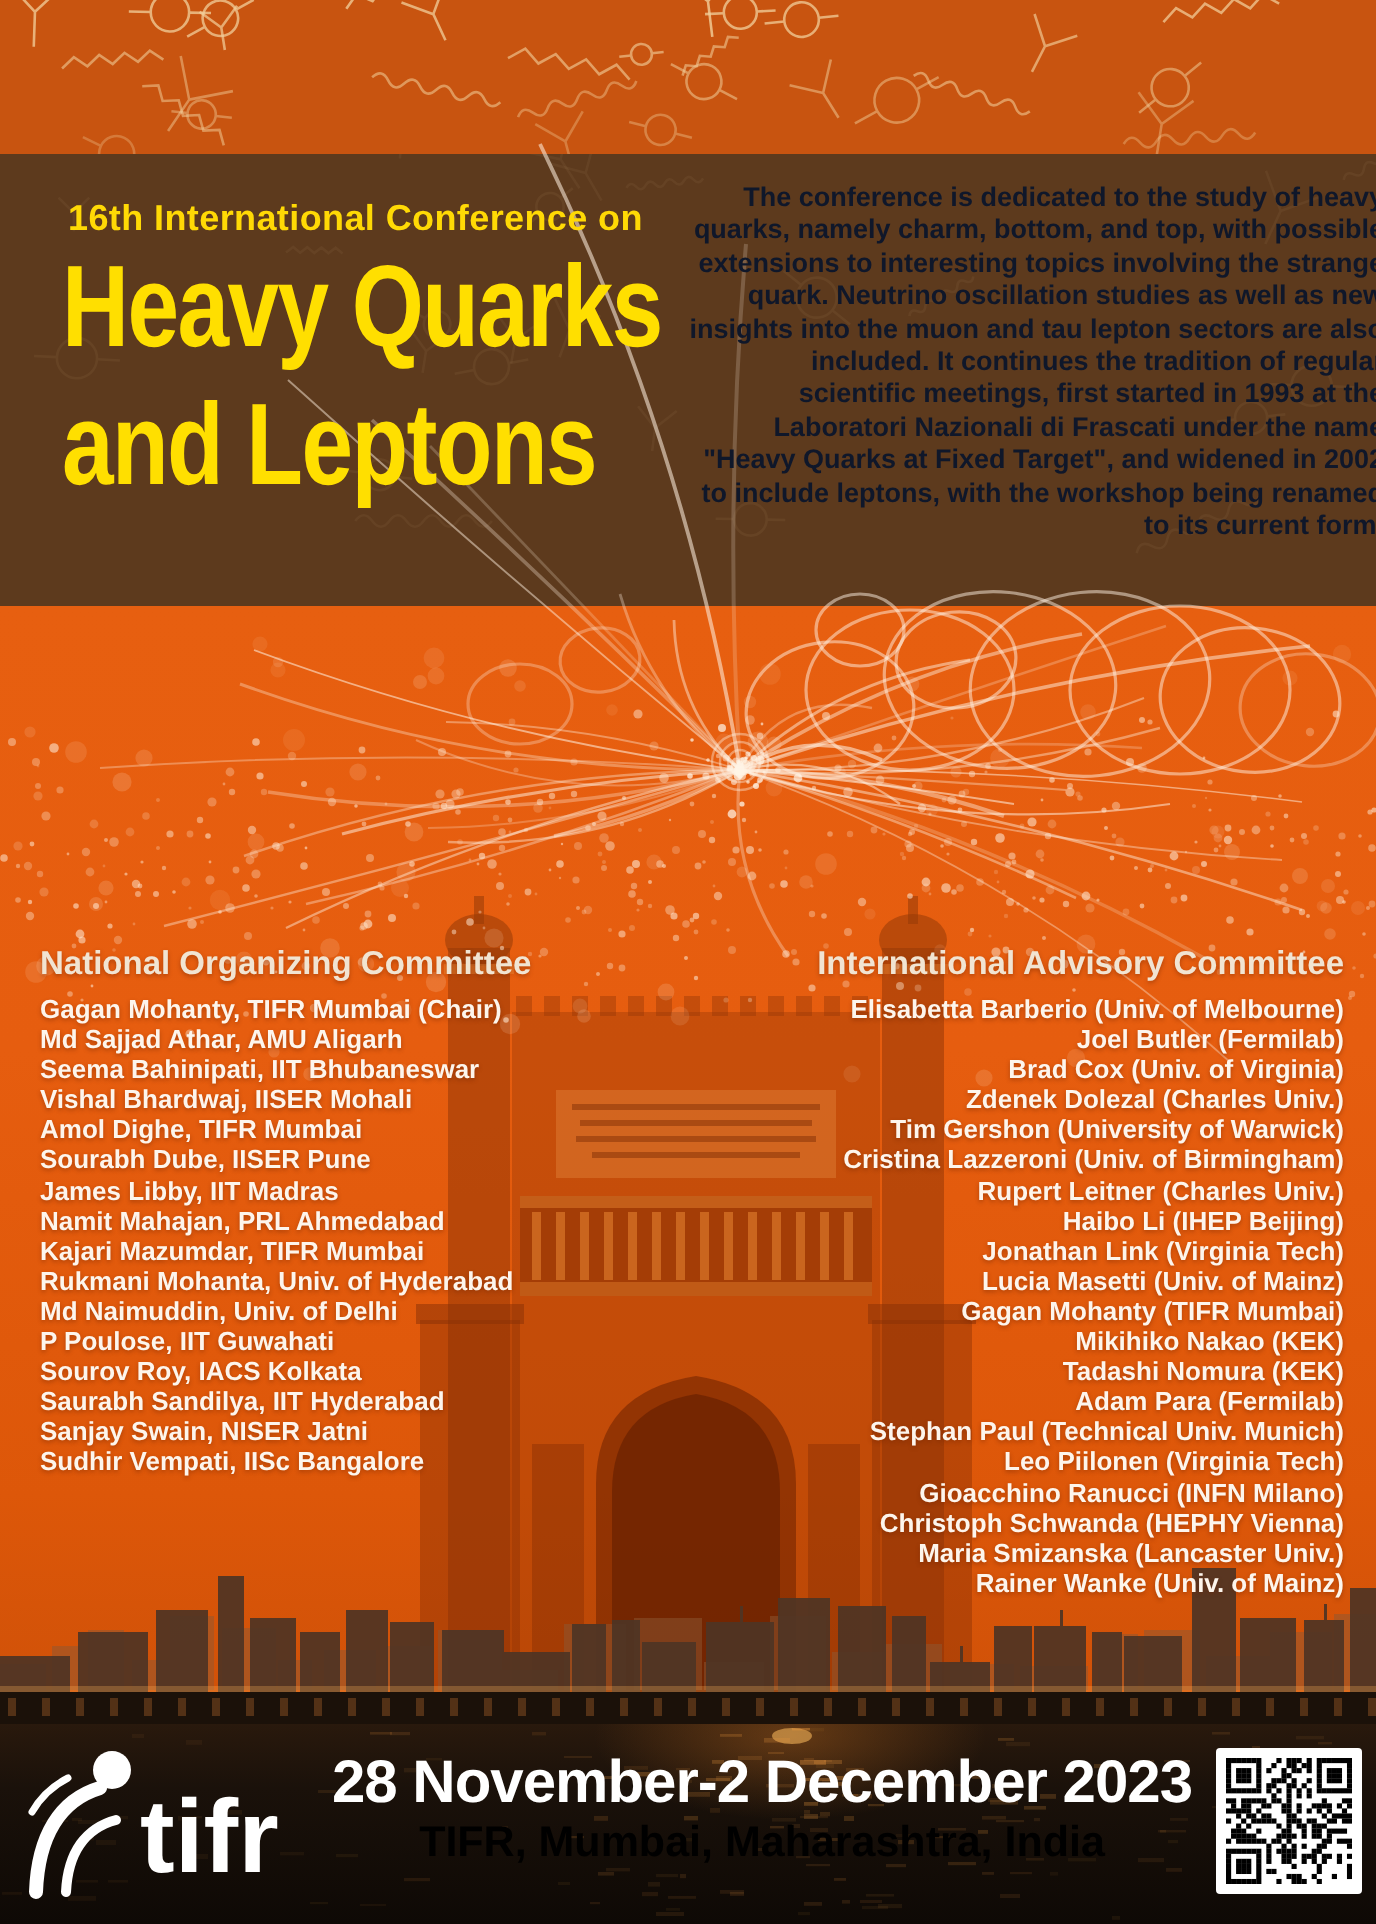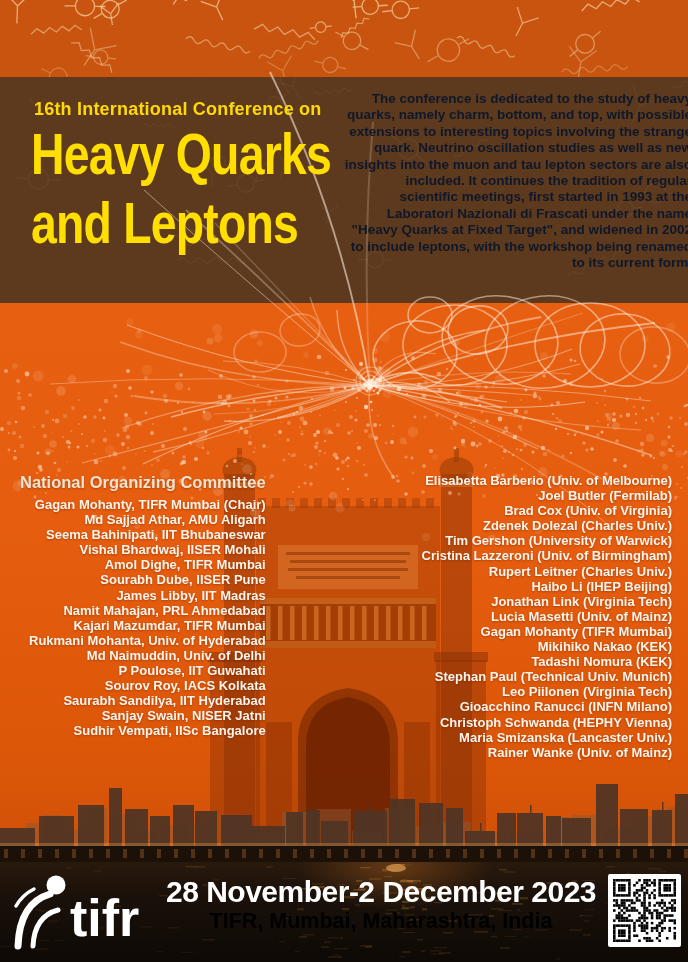--- a/index.html
+++ b/index.html
@@ -31,21 +31,21 @@
     line-height:69px;letter-spacing:-1px;}
   #conf-title .tline{display:block;transform:scaleX(.80);transform-origin:left center;white-space:nowrap;}
   #conf-desc{position:absolute;right:12px;top:14px;width:348px;text-align:right;
     font-size:13.5px;line-height:16.4px;color:#0f172a;}
 
   
   .committee{position:absolute;z-index:10;color:#fdf5ec;
     text-shadow:0 1px 2px rgba(110,35,0,.45);}
   .committee .c-title{font-size:16.5px;color:#f1e4d2;margin-bottom:5px;}
   .committee .c-list div{font-size:13px;line-height:15.1px;}
-  #committee-national{left:20px;top:473px;text-align:right;}
+  #committee-national{left:20px;top:473px;text-align:left;}
   #committee-international{right:16px;top:473px;text-align:right;}
 
   
   #footer-content{position:absolute;left:0;top:858px;width:688px;height:104px;z-index:10;}
   #tifr-logo{position:absolute;left:12px;top:14px;width:150px;height:78px;}
   #footer-text{position:absolute;left:158px;top:18px;width:446px;text-align:center;}
   #event-dates{font-size:30px;color:#ffffff;line-height:32px;letter-spacing:-.5px;}
   #event-venue{font-size:21.5px;color:#000000;line-height:26px;}
   #qr-code{position:absolute;right:7px;top:16px;width:73px;height:73px;background:#fff;
     border-radius:2px;}
@@ -1235,34 +1235,36 @@
         <div>Rukmani Mohanta, Univ. of Hyderabad</div>
         <div>Md Naimuddin, Univ. of Delhi</div>
         <div>P Poulose, IIT Guwahati</div>
         <div>Sourov Roy, IACS Kolkata</div>
         <div>Saurabh Sandilya, IIT Hyderabad</div>
         <div>Sanjay Swain, NISER Jatni</div>
         <div>Sudhir Vempati, IISc Bangalore</div>
       </div>
   </div>
   <div class="committee" id="committee-international">
+    <div class="c-title">International Advisory Committee</div>
     <div class="c-list">
         <div>Elisabetta Barberio (Univ. of Melbourne)</div>
         <div>Joel Butler (Fermilab)</div>
         <div>Brad Cox (Univ. of Virginia)</div>
         <div>Zdenek Dolezal (Charles Univ.)</div>
         <div>Tim Gershon (University of Warwick)</div>
         <div>Cristina Lazzeroni (Univ. of Birmingham)</div>
         <div>Rupert Leitner (Charles Univ.)</div>
         <div>Haibo Li (IHEP Beijing)</div>
         <div>Jonathan Link (Virginia Tech)</div>
         <div>Lucia Masetti (Univ. of Mainz)</div>
         <div>Gagan Mohanty (TIFR Mumbai)</div>
         <div>Mikihiko Nakao (KEK)</div>
         <div>Tadashi Nomura (KEK)</div>
+        <div>Adam Para (Fermilab)</div>
         <div>Stephan Paul (Technical Univ. Munich)</div>
         <div>Leo Piilonen (Virginia Tech)</div>
         <div>Gioacchino Ranucci (INFN Milano)</div>
         <div>Christoph Schwanda (HEPHY Vienna)</div>
         <div>Maria Smizanska (Lancaster Univ.)</div>
         <div>Rainer Wanke (Univ. of Mainz)</div>
       </div>
   </div>
 
   <div id="footer-content">

